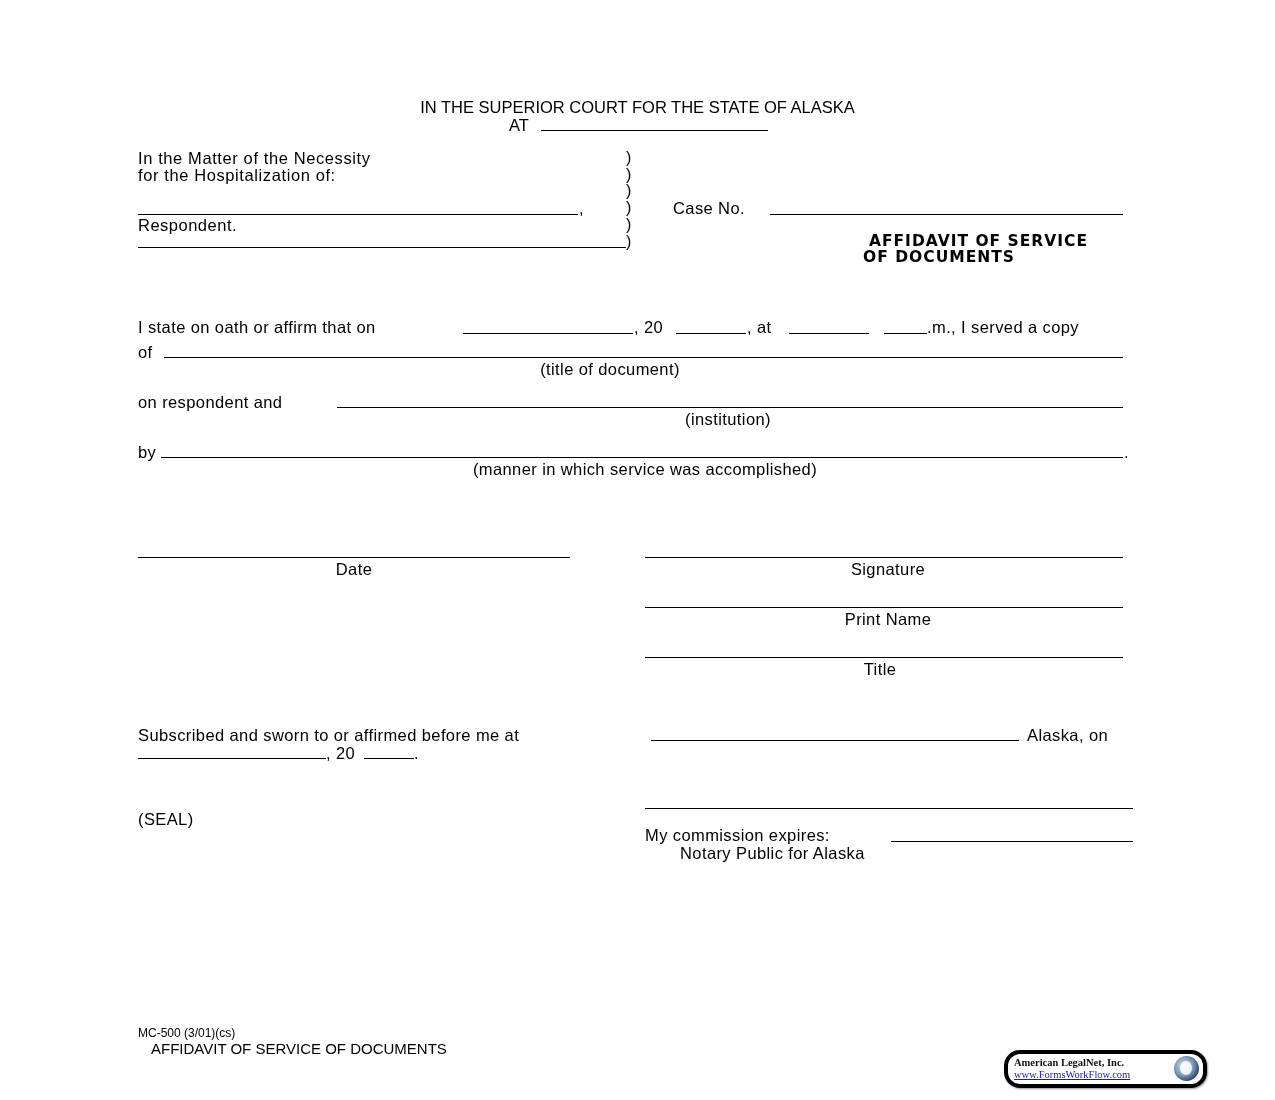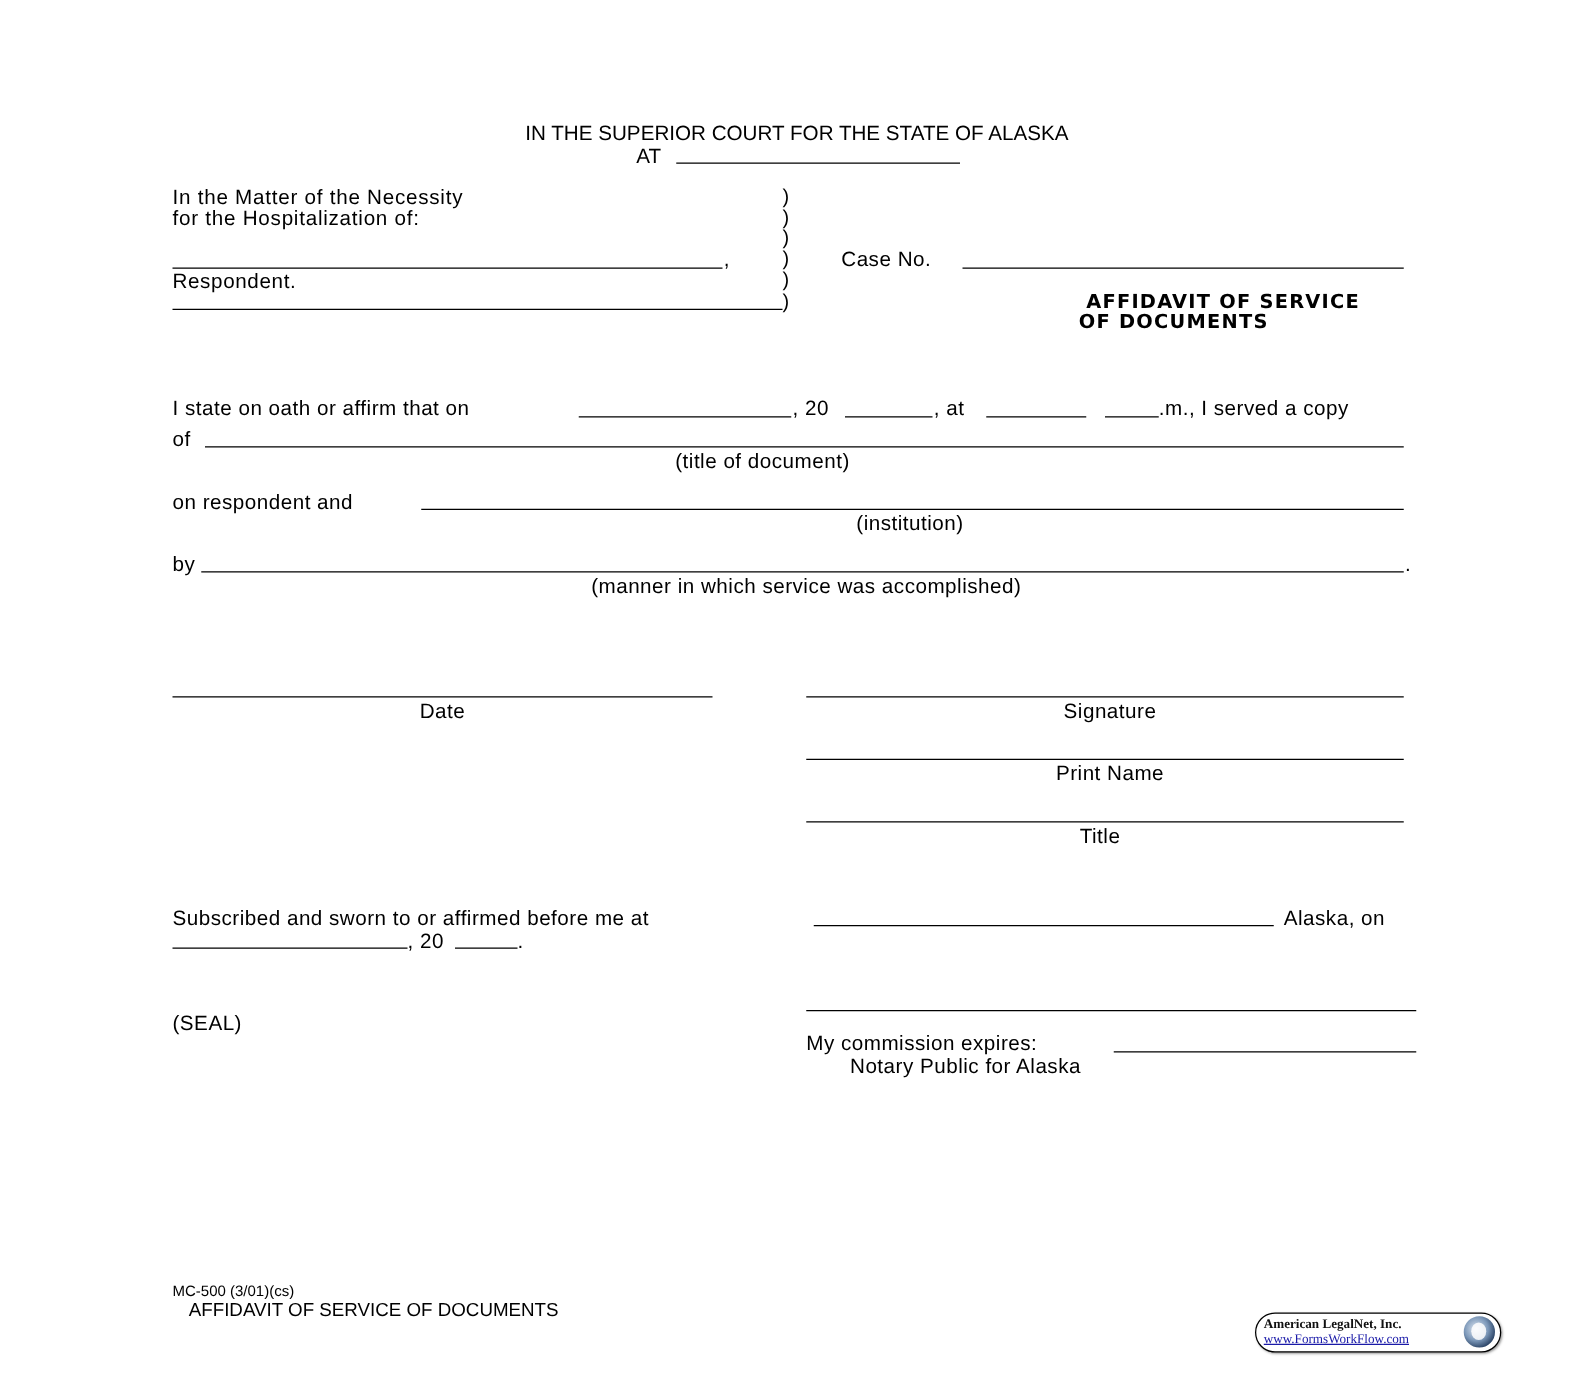--- a/index.html
+++ b/index.html
@@ -6,21 +6,21 @@
   body { width:1275px; height:1100px; position:relative; overflow:hidden;
          font-family:"Liberation Sans", sans-serif; color:#000; }
   .abs { position:absolute; white-space:nowrap; }
   .txt { font-size:16.5px; line-height:17px; }
   .cond { font-size:16.5px; letter-spacing:0.4px; }
   .line { position:absolute; height:0; border-top:1.5px solid #000; }
   .center { text-align:center; }
   .bold-title { font-family:"DejaVu Sans", sans-serif; font-weight:bold; font-size:15.5px; letter-spacing:1px; line-height:16px; text-align:center; }
   .paren { font-size:16px; line-height:16.5px; }
   .logo { position:absolute; left:1004px; top:1050px; width:195px; height:30px;
-          border:1px solid #000000; border-radius:16px; background:#fff;
+          border:4px solid #000000; border-radius:16px; background:#fff;
           box-shadow: 1px 1px 2px #999; }
   .logo .l1 { position:absolute; left:6px; top:3px; font-family:"Liberation Serif", serif; font-weight:bold; font-size:10.5px; color:#111; }
   .logo .l2 { position:absolute; left:6px; top:15px; font-family:"Liberation Serif", serif; font-size:10.5px; color:#1a1aa8; text-decoration:underline; }
   .logo .globe { position:absolute; right:4px; top:2px; width:25px; height:25px; border-radius:50%;
           background: radial-gradient(circle at 40% 40%, #dfe8f3 0%, #7b97b8 45%, #1d3557 80%); }
   .logo .globe::after { content:""; position:absolute; left:6px; top:5px; width:12px; height:14px; border-radius:50%; background:#fff; opacity:0.85; }
 </style>
 </head>
 <body>
 

